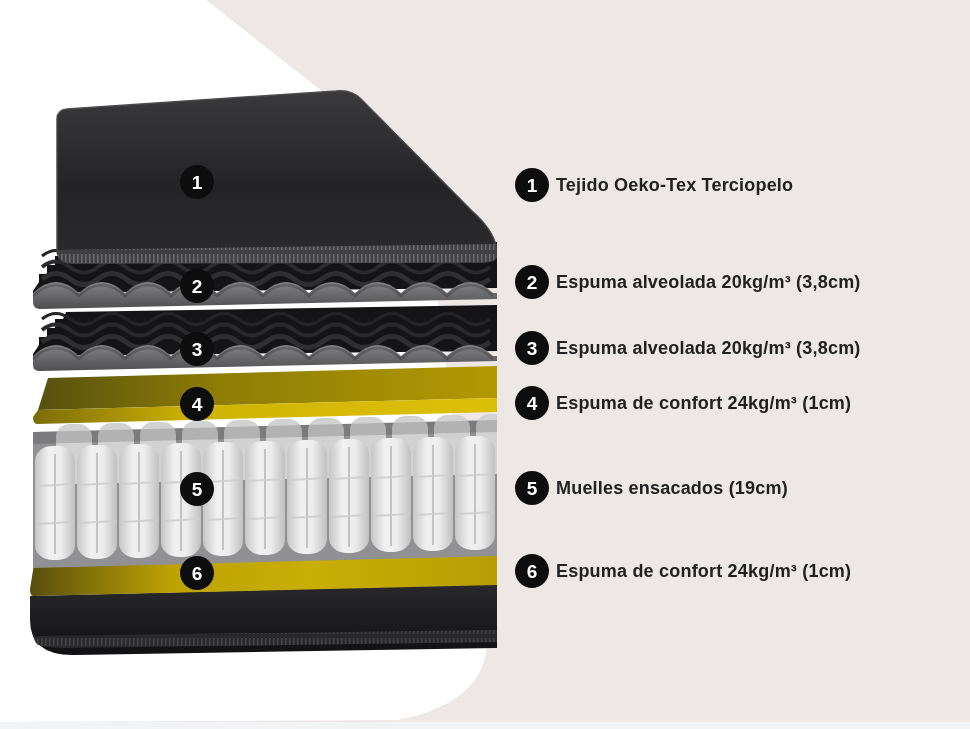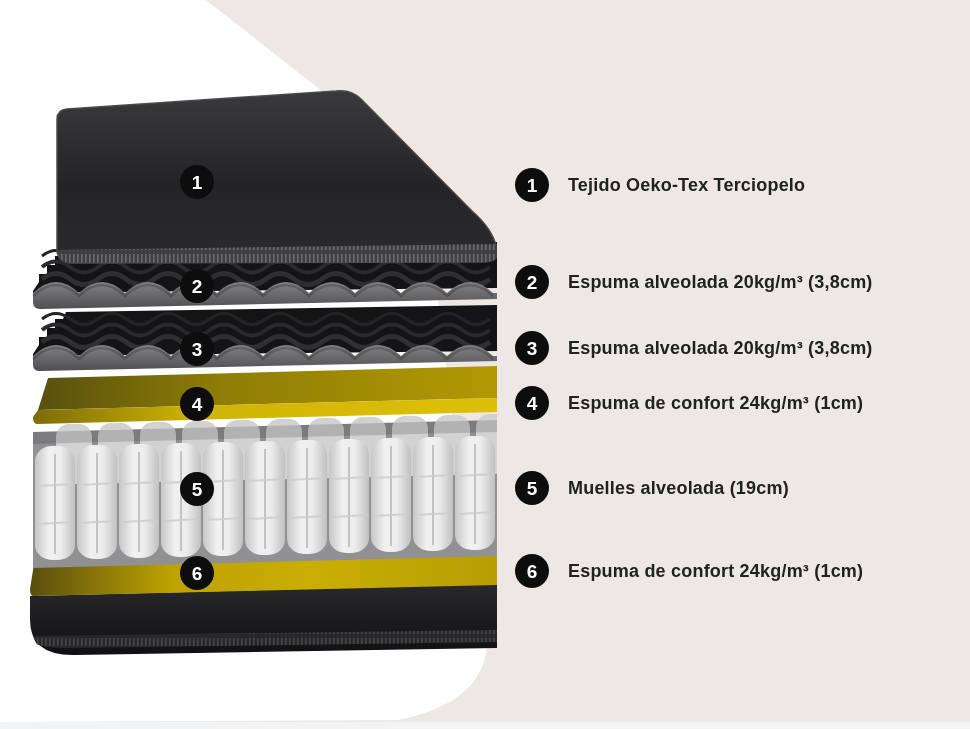--- a/index.html
+++ b/index.html
@@ -14,21 +14,21 @@
     background:#0d0d0d;color:#ffffff;
     display:flex;align-items:center;justify-content:center;
     font-size:19px;font-weight:600;line-height:1;
   }
   .legend-row{
     position:absolute;left:515px;height:34px;
     display:flex;align-items:center;
   }
   .legend-row .badge{position:static;flex:0 0 34px;}
   .legend-label{
-    margin-left:19px;font-size:18px;font-weight:600;color:#212121;
+    margin-left:7px;font-size:18px;font-weight:600;color:#212121;
     letter-spacing:.2px;white-space:nowrap;
   }
   .bottom-strip{
     position:absolute;left:0;bottom:0;width:970px;height:7px;background:#f2f3f5;
   }
 </style>
 </head>
 <body>
 
 <div class="stage">
@@ -186,21 +186,21 @@
   <div class="legend-row" style="top:331px">
     <div class="badge">3</div>
     <div class="legend-label">Espuma alveolada 20kg/m³ (3,8cm)</div>
   </div>
   <div class="legend-row" style="top:386px">
     <div class="badge">4</div>
     <div class="legend-label">Espuma de confort 24kg/m³ (1cm)</div>
   </div>
   <div class="legend-row" style="top:471px">
     <div class="badge">5</div>
-    <div class="legend-label">Muelles alveolada (19cm)</div>
+    <div class="legend-label">Muelles ensacados (19cm)</div>
   </div>
   <div class="legend-row" style="top:554px">
     <div class="badge">6</div>
     <div class="legend-label">Espuma de confort 24kg/m³ (1cm)</div>
   </div>
 
   <div class="bottom-strip"></div>
 </div>
 
 </body></html>

